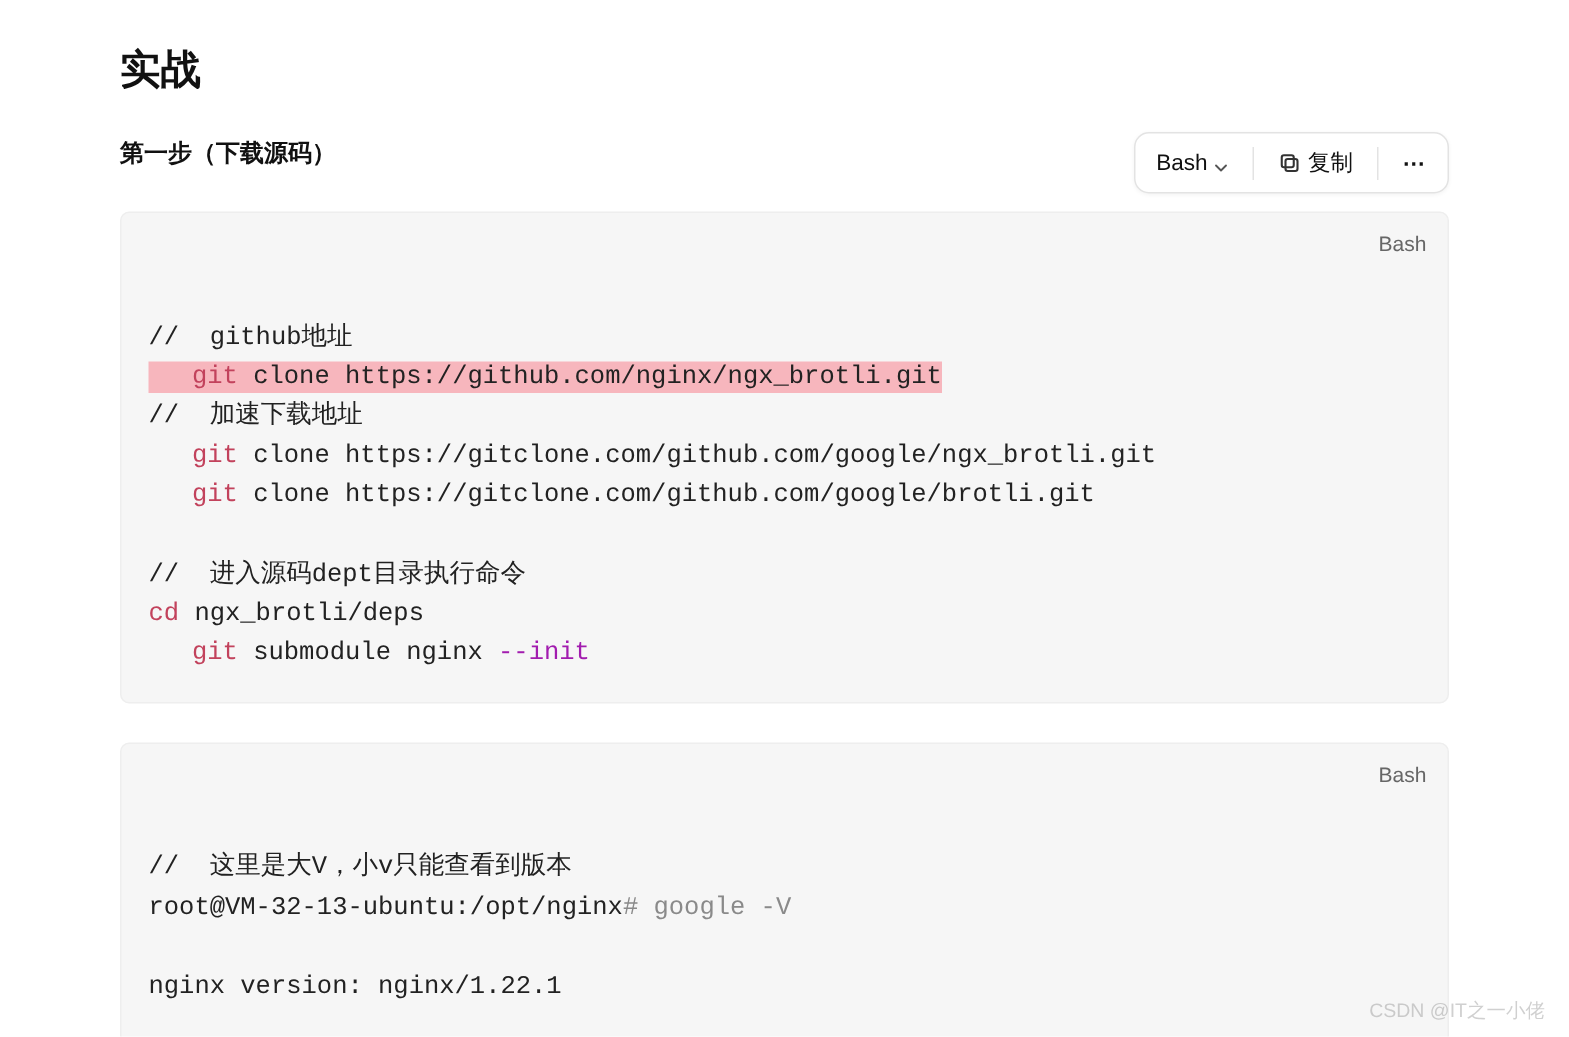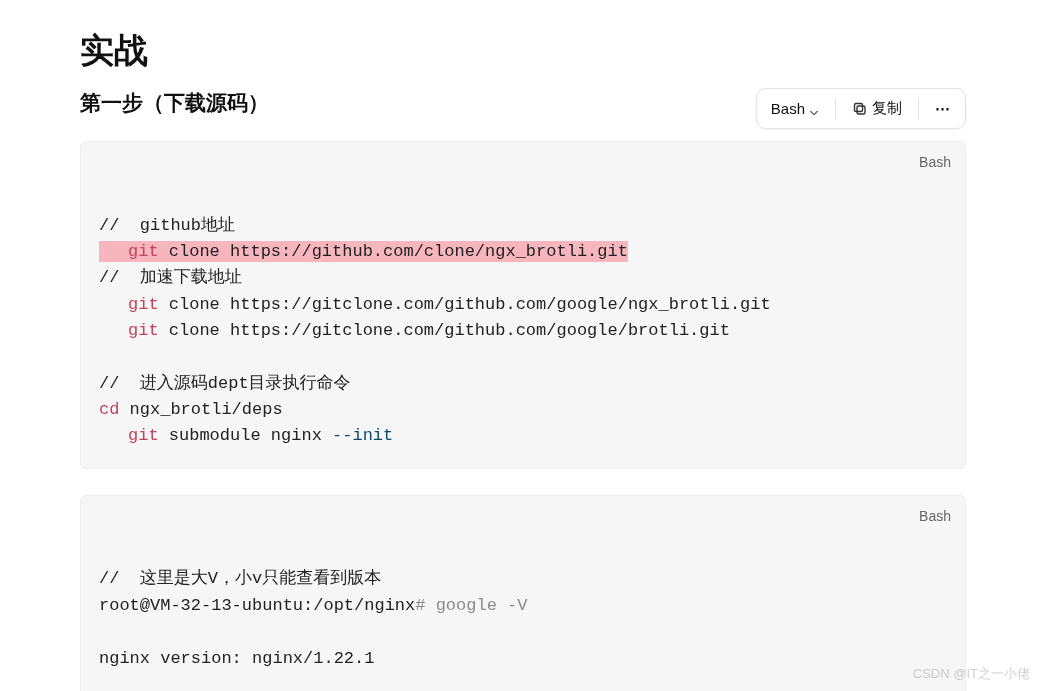--- a/index.html
+++ b/index.html
@@ -9,26 +9,26 @@
     width: 1046px;
     height: 691px;
     overflow: hidden;
     position: relative;
     color: #111;
   }
   .page {
     padding: 28px 80px 0 80px;
   }
   h2.title {
-    font-size: 34px;
+    font-size: 27px;
     font-weight: 700;
-    margin-bottom: 14px;
+    margin-bottom: 24px;
   }
   h3.step-title {
-    font-size: 21px;
+    font-size: 16px;
     font-weight: 700;
     margin-bottom: 12px;
   }
   .step-row {
     display: flex;
     align-items: center;
     justify-content: space-between;
     margin-bottom: 12px;
   }
   .toolbar {
@@ -78,21 +78,21 @@
     top: 10px;
     right: 14px;
     font-size: 14px;
     color: #666;
     font-family: -apple-system, sans-serif;
   }
   .c-plain { color: #222; }
   .c-comment { color: #222; }
   .c-kw { color: #c2425c; margin-left: 29px; }
   .c-cd { color: #c2425c; }
-  .c-flag { color: #0c4a6e; }
+  .c-flag { color: #a21caf; }
   .c-prompt { color: #8a8a8a; }
   .hl-sel {
     background: #f7b6bd;
     padding: 1px 0;
   }
   .watermark {
     position: absolute;
     right: 16px;
     bottom: 8px;
     font-size: 13px;
@@ -131,21 +131,21 @@
       <span class="divider"></span>
       <button class="btn" style="font-weight:700;letter-spacing:1px;">
         <span>⋯</span>
       </button>
     </div>
   </div>
 
   <div class="codeblock">
     <span class="lang-label">Bash</span>
 <span class="c-comment"><span>//</span><span>  github地址</span></span>
-<span class="hl-sel"><span class="c-kw">git</span><span class="c-plain"> clone https://github.com/clone/ngx_brotli.git</span></span>
+<span class="hl-sel"><span class="c-kw">git</span><span class="c-plain"> clone https://github.com/nginx/ngx_brotli.git</span></span>
 <span class="c-comment"><span>//</span><span>  加速下载地址</span></span>
 <span class="c-kw">git</span><span class="c-plain"> clone https://gitclone.com/github.com/google/ngx_brotli.git</span>
 <span class="c-kw">git</span><span class="c-plain"> clone https://gitclone.com/github.com/google/brotli.git</span>
 
 <span class="c-comment"><span>//</span><span>  进入源码dept目录执行命令</span></span>
 <span class="c-cd">cd</span><span class="c-plain"> ngx_brotli/deps</span>
 <span class="c-kw">git</span><span class="c-plain"> submodule nginx </span><span class="c-flag">--init</span>
 </div>
 
 

